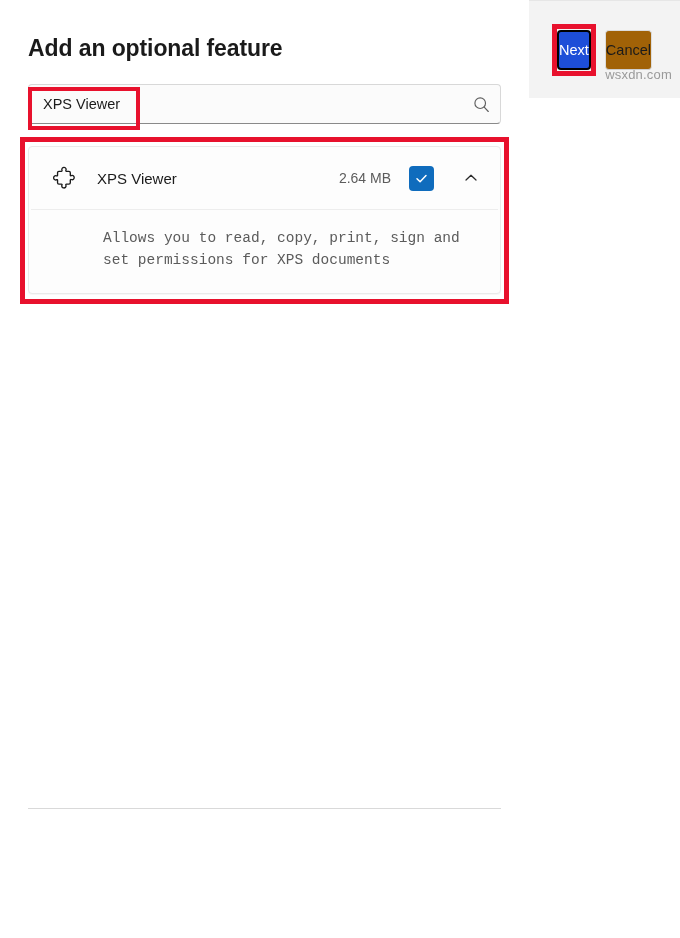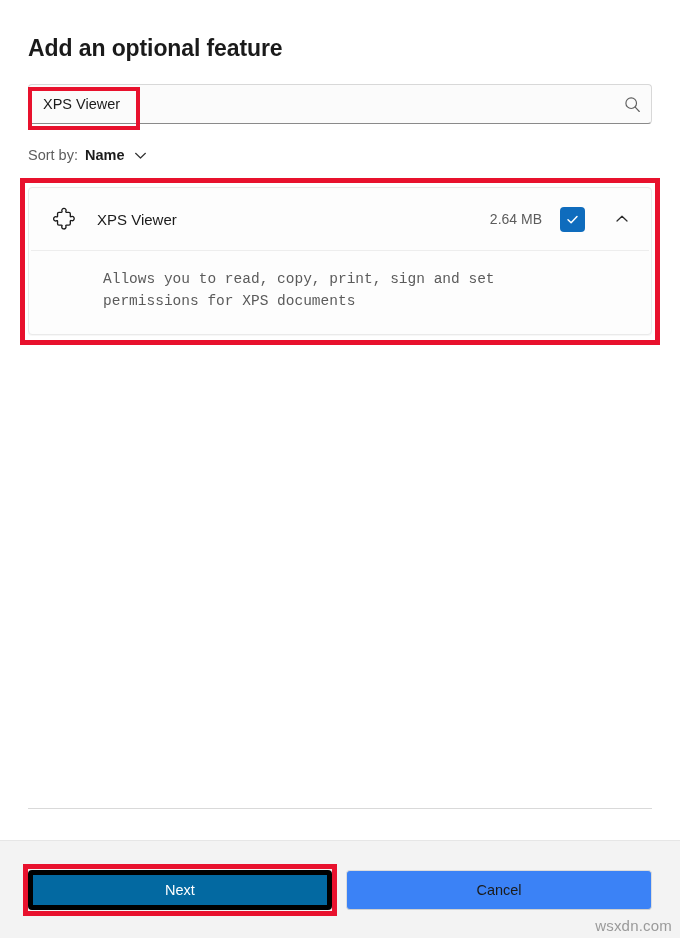--- a/index.html
+++ b/index.html
@@ -15,21 +15,21 @@
     overflow: hidden;
     position: relative;
     -webkit-font-smoothing: antialiased;
   }
 
   
   .dialog {
     position: absolute;
     inset: 0;
     display: flex;
-    flex-direction: column;
+    flex-direction: row;
     background: #ffffff;
   }
 
   .body-area {
     flex: 1 1 auto;
     position: relative;
     padding: 0 28px;
     background: #ffffff;
   }
 
@@ -237,26 +237,26 @@
     font-family: inherit;
     font-size: 14.5px;
     display: flex;
     align-items: center;
     justify-content: center;
     box-sizing: border-box;
     cursor: default;
     user-select: none;
   }
   .btn-primary {
-    background: #0369a1;
+    background: #1d4ed8;
     color: #ffffff;
-    border: 5px solid #000000;
+    border: 2px solid #000000;
   }
   .btn-secondary {
-    background: #3b82f6;
+    background: #a16207;
     color: #1b1b1b;
     border: 1px solid #dcdcdc;
     border-bottom-color: #cfcfcf;
   }
   .btn-wrap {
     position: relative;
     flex: 1 1 0;
     display: flex;
   }
   
@@ -269,22 +269,22 @@
     border: 5px solid #e8112d;
     box-sizing: border-box;
     pointer-events: none;
     z-index: 5;
   }
 
   
   .watermark {
     position: absolute;
     right: 8px;
-    bottom: 4px;
-    font-size: 15px;
+    bottom: 16px;
+    font-size: 13px;
     color: #9a9a9a;
     letter-spacing: 0.2px;
   }
 </style>
 </head>
 <body>
 
 <div class="dialog">
 
   <div class="body-area">
@@ -297,29 +297,20 @@
         <span class="search-icon">
           <svg width="17" height="17" viewBox="0 0 17 17" fill="none" xmlns="http://www.w3.org/2000/svg" aria-hidden="true">
             <circle cx="7.2" cy="7.2" r="5.3" stroke="currentColor" stroke-width="1.15"></circle>
             <line x1="11.2" y1="11.2" x2="15.3" y2="15.5" stroke="currentColor" stroke-width="1.15" stroke-linecap="round"></line>
           </svg>
         </span>
       </div>
       <div class="anno-search"></div>
     </div>
 
-    <div class="sort-row">
-      <span class="sort-label">Sort by:</span>
-      <span class="sort-value">Name</span>
-      <span class="chevron-down">
-        <svg width="15" height="15" viewBox="0 0 15 15" fill="none" xmlns="http://www.w3.org/2000/svg" aria-hidden="true">
-          <path d="M2.6 5.3 L7.5 10 L12.4 5.3" stroke="currentColor" stroke-width="1.2" stroke-linecap="round" stroke-linejoin="round"></path>
-        </svg>
-      </span>
-    </div>
 
     <div class="card-zone">
       <div class="feature-card">
 
         <div class="feature-head">
           <span class="feature-icon">
             <svg width="26" height="26" viewBox="0 0 26 26" fill="none" xmlns="http://www.w3.org/2000/svg" aria-hidden="true">
               <path d="M10.3 3.1c1.0-1.1 2.9-0.9 3.6 0.4 0.35 0.65 0.25 1.35-0.05 1.95-0.2 0.4 0.05 0.85 0.5 0.85h2.6c0.75 0 1.35 0.6 1.35 1.35v2.5c0 0.45 0.45 0.7 0.85 0.5 0.6-0.3 1.3-0.4 1.95-0.05 1.3 0.7 1.5 2.6 0.4 3.6-0.6 0.55-1.45 0.65-2.2 0.3-0.45-0.2-1 0.1-1 0.6v2.6c0 0.75-0.6 1.35-1.35 1.35h-2.5c-0.5 0-0.8 0.55-0.6 1 0.35 0.75 0.25 1.6-0.3 2.2-1 1.1-2.9 0.9-3.6-0.4-0.35-0.65-0.25-1.35 0.05-1.95 0.2-0.4-0.05-0.85-0.5-0.85h-2.6c-0.75 0-1.35-0.6-1.35-1.35v-2.5c0-0.45-0.45-0.7-0.85-0.5-0.6 0.3-1.3 0.4-1.95 0.05-1.3-0.7-1.5-2.6-0.4-3.6 0.6-0.55 1.45-0.65 2.2-0.3 0.45 0.2 1-0.1 1-0.6v-2.6c0-0.75 0.6-1.35 1.35-1.35h2.5c0.5 0 0.8-0.55 0.6-1-0.35-0.75-0.25-1.6 0.3-2.2z" stroke="currentColor" stroke-width="1.35" stroke-linejoin="round" fill="none"></path>
             </svg>
           </span>

